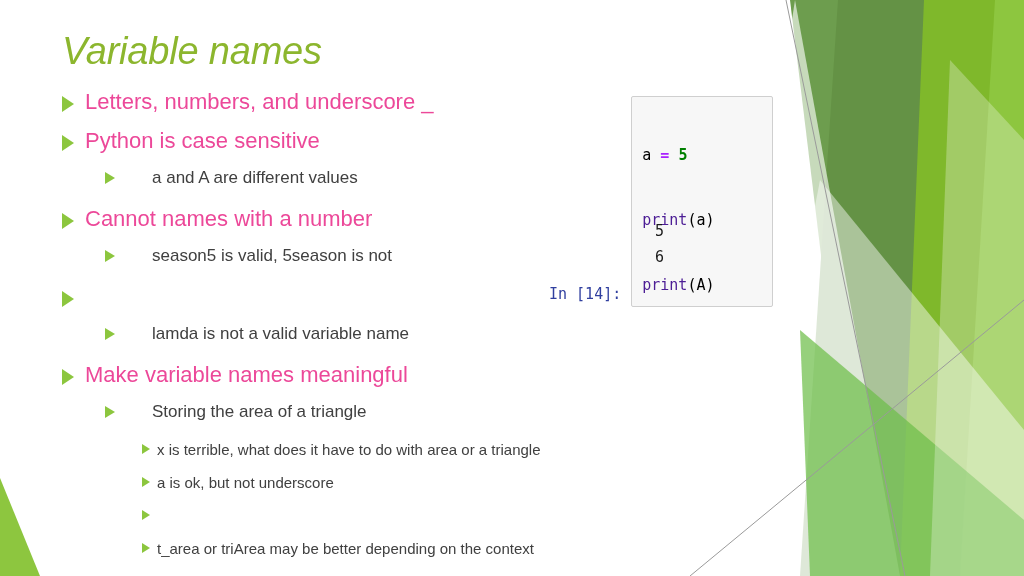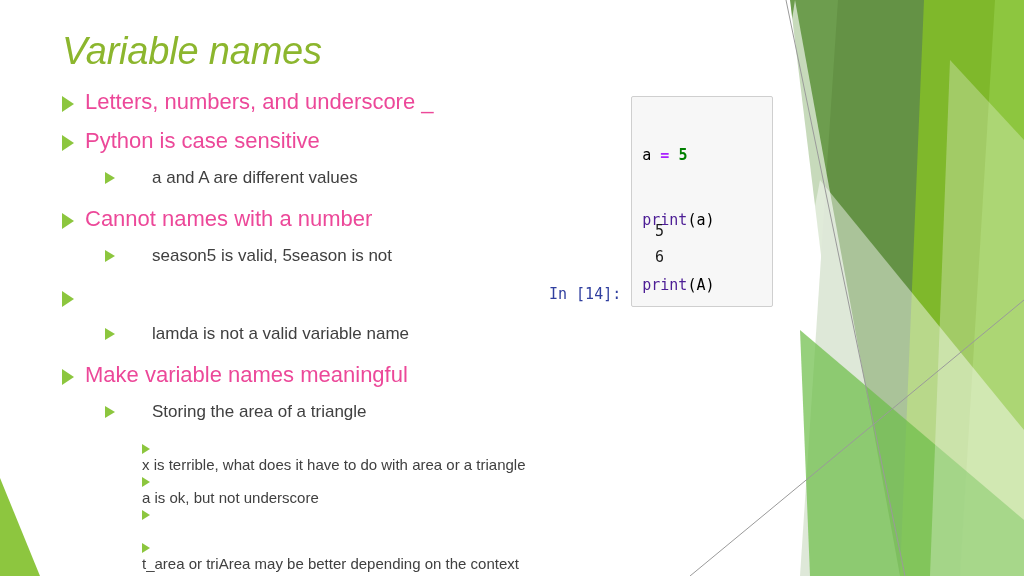--- a/index.html
+++ b/index.html
@@ -80,21 +80,21 @@
     margin-top: 6px;
     margin-right: 9px;
   }
   .lvl2 .btext {
     font-size: 17px;
     color: #404040;
     line-height: 24px;
     white-space: nowrap;
   }
   
-  .lvl3 { padding-left: 80px; height: 33px; flex-direction: column; }
+  .lvl3 { padding-left: 80px; height: 33px; }
   .lvl3 .tri {
     border-width: 5.5px 0 5.5px 8.5px;
     margin-top: 5px;
     margin-right: 7px;
   }
   .lvl3 .btext {
     font-size: 15px;
     color: #404040;
     line-height: 21px;
     white-space: nowrap;

